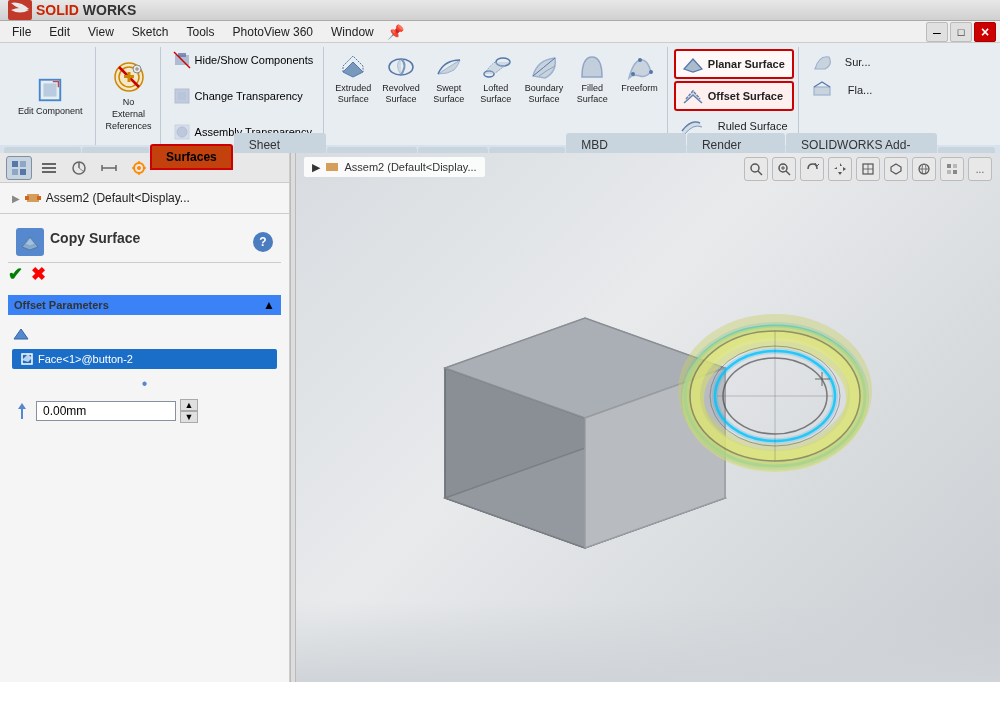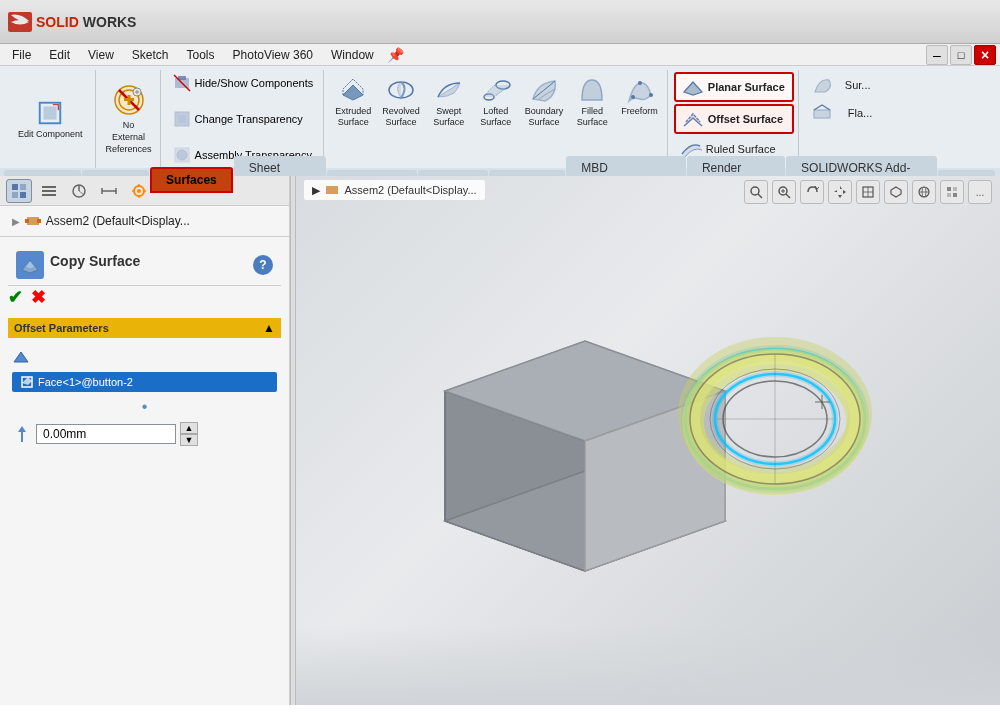--- a/index.html
+++ b/index.html
@@ -1,19 +1,19 @@
 <!DOCTYPE html>
 <html><head>
   <meta charset="utf-8">
   <style>
     * { margin: 0; padding: 0; box-sizing: border-box; }
     body { width: 1000px; height: 717px; overflow: hidden; font-family: Arial, sans-serif; font-size: 12px; background: #fff; }
 
     
-    #title-bar { height: 44px; background: linear-gradient(to bottom, #e8e8e8, #d0d0d0); display: flex; align-items: center; padding: 0 8px; border-bottom: 1px solid #aaa; }
+    #title-bar { height: 21px; background: linear-gradient(to bottom, #e8e8e8, #d0d0d0); display: flex; align-items: center; padding: 0 8px; border-bottom: 1px solid #aaa; }
     #sw-logo { display: flex; align-items: center; gap: 4px; }
     .sw-logo-icon { width: 24px; height: 20px; background: #c0392b; border-radius: 2px; display: flex; align-items: center; justify-content: center; color: white; font-size: 9px; font-weight: bold; }
 
     
     #menu-bar { height: 22px; background: #f0f0f0; display: flex; align-items: center; padding: 0 4px; border-bottom: 1px solid #ccc; gap: 2px; }
     .menu-item { padding: 2px 8px; cursor: pointer; font-size: 12px; color: #222; }
 
     
     #ribbon { height: 110px; background: #e8edf2; border-bottom: 2px solid #b0bbc8; display: flex; flex-direction: column; }
     #ribbon-toolbar { flex: 1; display: flex; align-items: stretch; padding: 4px 6px 0 6px; gap: 2px; }
@@ -57,21 +57,21 @@
     .tree-arrow { color: #888; font-size: 10px; }
     .tree-label { font-size: 12px; color: #222; }
 
     
     #prop-panel { padding: 8px; flex: 1; overflow-y: auto; }
     .prop-title { font-size: 14px; font-weight: bold; color: #333; margin-bottom: 8px; }
     .prop-actions { display: flex; gap: 8px; margin-bottom: 10px; }
     .prop-ok { color: green; font-size: 18px; cursor: pointer; font-weight: bold; }
     .prop-cancel { color: red; font-size: 18px; cursor: pointer; font-weight: bold; }
     
-    .section-header { display: flex; align-items: center; justify-content: space-between; background: #eab308; padding: 3px 6px; margin-bottom: 4px; cursor: pointer; }
+    .section-header { display: flex; align-items: center; justify-content: space-between; background: #3b82f6; padding: 3px 6px; margin-bottom: 4px; cursor: pointer; }
     .section-title { font-size: 11px; font-weight: bold; color: #333; }
     
     .face-select-box { background: #1a6ec8; color: white; padding: 3px 8px; font-size: 11px; border-radius: 2px; display: flex; align-items: center; gap: 4px; margin-bottom: 6px; }
     
     .offset-row { display: flex; align-items: center; gap: 4px; margin-top: 6px; }
     .offset-input { border: 1px solid #8890a0; background: white; padding: 2px 6px; font-size: 12px; width: 140px; }
     .offset-spinner { display: flex; flex-direction: column; }
     .spin-btn { width: 18px; height: 12px; background: #e0e0e0; border: 1px solid #aaa; cursor: pointer; display: flex; align-items: center; justify-content: center; font-size: 9px; }
 
     
@@ -284,21 +284,21 @@
 
       <div style="display:flex;align-items:center;gap:4px;padding:2px 6px;border:2px solid #cc0000;background:#fff0f0;border-radius:3px;cursor:pointer;min-width:120px;">
         <svg width="22" height="22" viewBox="0 0 22 22">
           <path d="M2,18 L11,10 L20,18" fill="none" stroke="#5577aa" stroke-width="1.5"></path>
           <path d="M4,14 L11,6 L18,14" fill="none" stroke="#5577aa" stroke-width="1.5" stroke-dasharray="3,1"></path>
           <path d="M2,18 L11,10 L20,18 L18,14 L11,6 L4,14Z" fill="#aabbcc" opacity="0.4"></path>
         </svg>
         <span style="font-size:11px;font-weight:bold;color:#222;">Offset Surface</span>
       </div>
 
-      <div style="display:flex;align-items:center;gap:4px;padding:2px 6px;cursor:pointer;">
+      <div style="display:flex;align-items:center;gap:16px;padding:2px 6px;cursor:pointer;">
         <svg width="22" height="22" viewBox="0 0 22 22">
           <path d="M2,16 Q11,4 20,8" fill="none" stroke="#5577aa" stroke-width="1.5"></path>
           <path d="M4,20 Q13,8 22,12" fill="none" stroke="#7799bb" stroke-width="1"></path>
           <path d="M2,16 Q11,4 20,8 L22,12 Q13,8 4,20Z" fill="#aabbcc" opacity="0.3"></path>
         </svg>
         <span style="font-size:11px;color:#222;">Ruled Surface</span>
       </div>
     </div>
 
     <div style="display:flex;flex-direction:column;align-items:flex-start;padding:2px 4px;gap:2px;">

